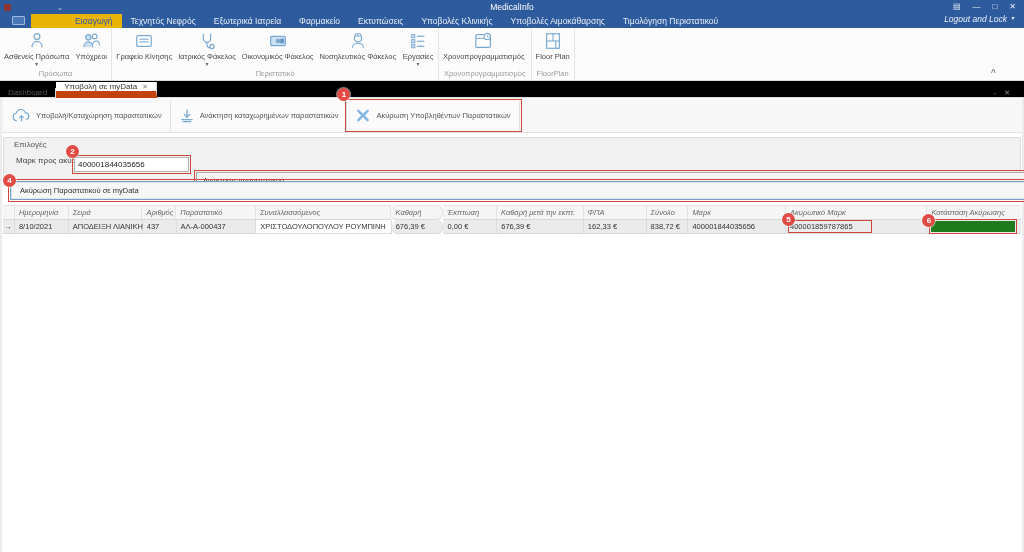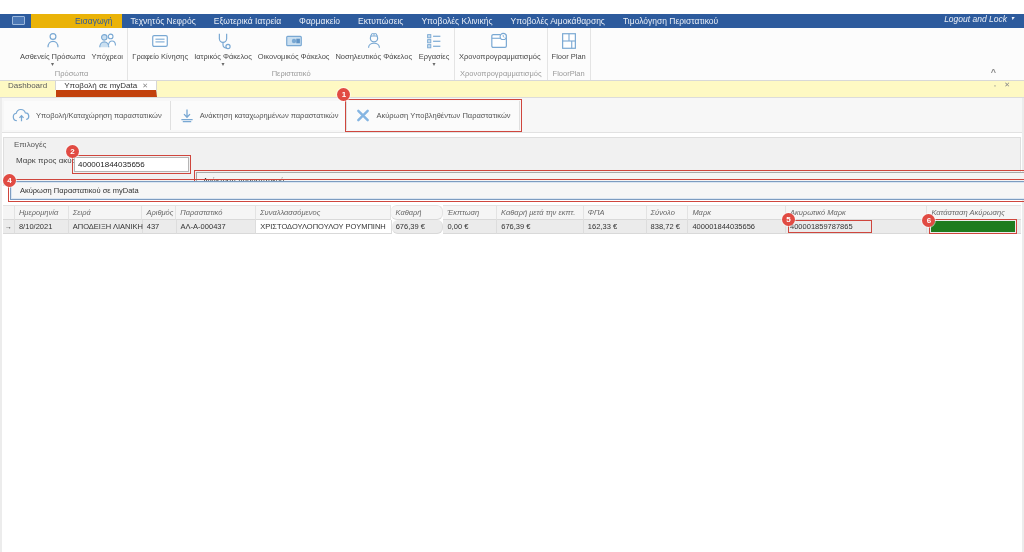--- a/index.html
+++ b/index.html
@@ -25,37 +25,37 @@
     background:#2d5b9d; display:flex; align-items:stretch; color:#fff;
   }
   .file-icon{ width:13px; height:9px; margin:2px 6px 0 12px; background:#4a77b5; border:1px solid #9db9dd; border-radius:1px; }
   .mtab{ display:flex; align-items:center; padding:0 9px; font-size:8.5px; color:#e9eef6; white-space:nowrap; }
   .mtab.sel{ background:#eab308; color:#2d5b9d;padding-left:44px; }
   .logout{ margin-left:auto; display:flex; align-items:flex-start; gap:4px; padding-right:10px; font-size:8.5px; color:#e9eef6;font-style:italic;}
   .logout .c{ font-size:6px; }
   
   .ribbon{
     position:absolute; top:28px; left:0; right:0; height:53px;
-    background:#fcfcfc; border-bottom:1px solid #d8d8d8; display:flex;padding-left:16px;
+    background:#fcfcfc; border-bottom:1px solid #d8d8d8; display:flex;
   }
   .rgroup{ display:flex; flex-direction:column; border-right:1px solid #e4e4e4; padding:0 1px;}
   .rbuttons{ display:flex; flex:1; align-items:stretch; }
   .rbtn{
     min-width:38px; max-width:86px; padding:3px 3px 0 3px;
     display:flex; flex-direction:column; align-items:center; justify-content:flex-start;
     font-size:7.5px; line-height:1.2; color:#494949; text-align:center; cursor:default;
   }
   .rbtn svg{ flex:0 0 auto; margin-bottom:1px; }
   .rlabel{ text-align:center; font-size:7.5px; color:#9b9b9b; padding:0 4px 2px 4px; white-space:nowrap;}
   .caret{ font-size:6px; color:#6a6a6a; }
   .ribbon-collapse{ position:absolute; right:28px; bottom:3px; font-size:9px; color:#8a8a8a; font-weight:bold;}
   
   .docbar{
     position:absolute; top:81px; left:0; right:0; height:17px;
-    background:#fef9c3; border-bottom:1px solid #dcdcdc; display:flex; align-items:flex-start;
+    background:#000000; border-bottom:1px solid #dcdcdc; display:flex; align-items:flex-end;
   }
   .dtab{ display:flex; align-items:center; gap:5px; padding:0 8px; font-size:8px; color:#5a5a5a; border-right:1px solid #d6d6d6; }
   .dtab.active{ background:#fff; border-bottom:7px solid #c2410c; margin-bottom:-1px; color:#333; }
   .dtab .x{ font-size:7px; color:#8a8a8a; }
   .doc-icons{ margin-left:auto; display:flex; align-items:center; gap:8px; padding-right:14px; font-size:7px; color:#8a8a8a; }
   
   .content{ position:absolute; top:98px; left:0; right:0; bottom:0; background:#fff;
             border-left:2px solid #ececec; border-right:2px solid #ececec; }
   .subtoolbar{
     position:absolute; top:0; left:0; right:0; height:35px;
@@ -116,20 +116,31 @@
     top:-8px; left:-8px; box-shadow:0 0 0 1px rgba(255,255,255,.5);
   }
   .badge.hi{ top:-13px; left:-10px; }
   svg{ display:block; }
 </style>
 </head>
 <body>
 
 <div class="screen">
 
+  <div class="titlebar">
+    <div class="app-icon"></div>
+    <div class="qa-caret">⌄</div>
+    <div class="tb-title">MedicalInfo</div>
+    <div class="win-controls">
+      <span>▤</span>
+      <span>—</span>
+      <span>□</span>
+      <span>✕</span>
+    </div>
+  </div>
 
   <div class="menubar">
     <div class="file-icon"></div>
     <div class="mtab sel">Εισαγωγή</div>
     <div class="mtab">Τεχνητός Νεφρός</div>
     <div class="mtab">Εξωτερικά Ιατρεία</div>
     <div class="mtab">Φαρμακείο</div>
     <div class="mtab">Εκτυπώσεις</div>
     <div class="mtab">Υποβολές Κλινικής</div>
     <div class="mtab">Υποβολές Αιμοκάθαρσης</div>

